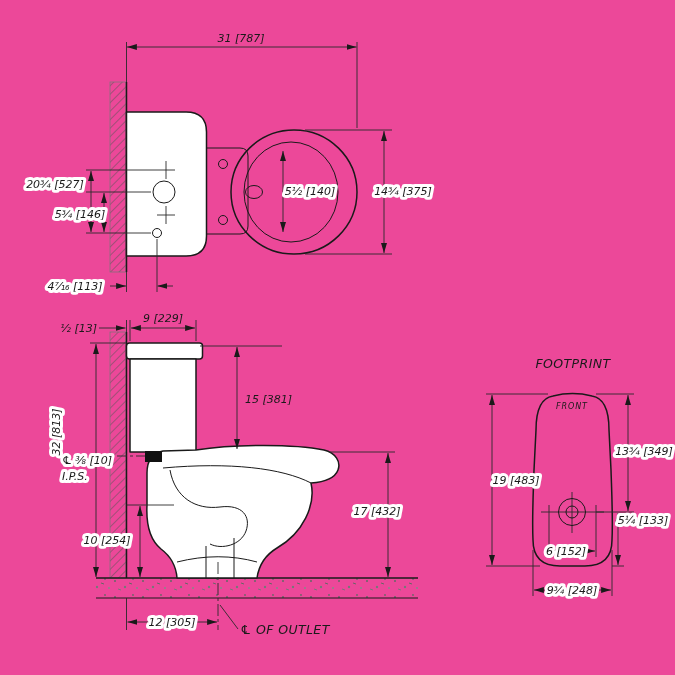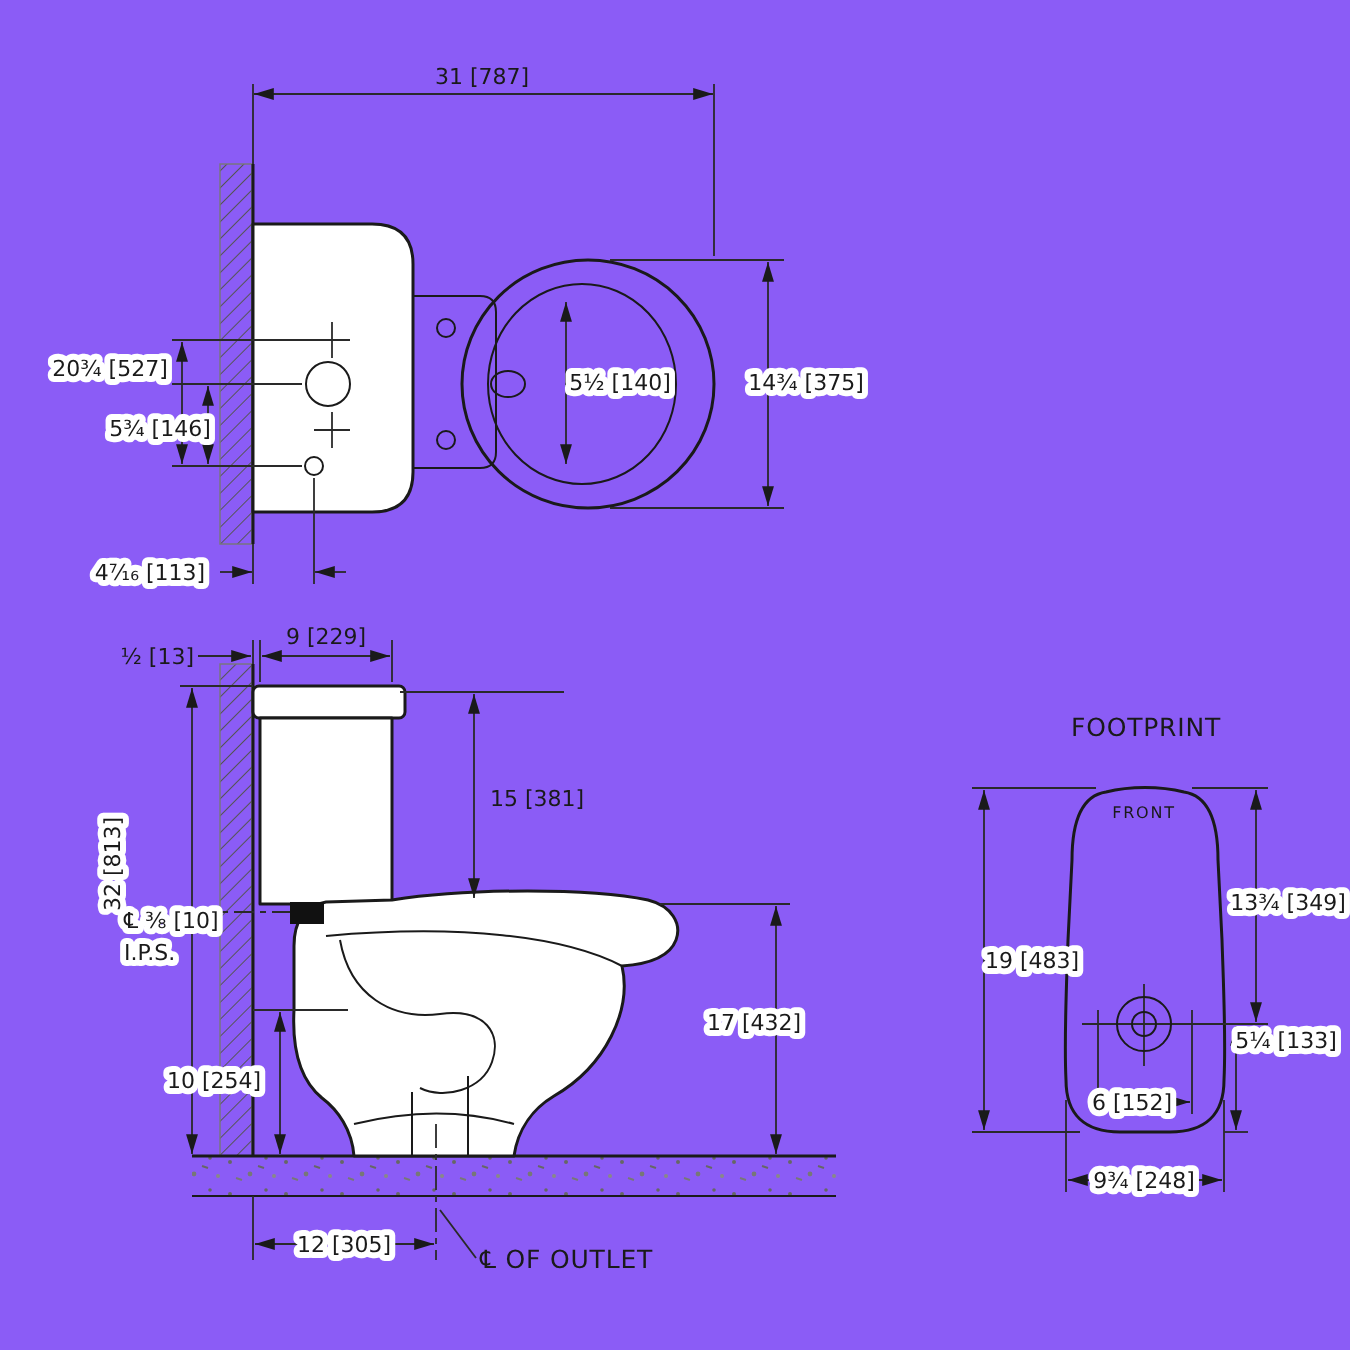--- a/index.html
+++ b/index.html
@@ -1,16 +1,16 @@
 <!DOCTYPE html>
 <html><head>
 <meta charset="utf-8">
 <style>
   html,body{margin:0;padding:0;background:#fff;}
-  .page{width:675px;height:675px;background:#8b5cf6;position:relative;overflow:hidden;}
+  .page{width:675px;height:675px;background:#ec4899;position:relative;overflow:hidden;font-style:italic;}
   svg text{font-family:"DejaVu Sans","Liberation Sans",sans-serif;font-size:11px;fill:#1a1a1a;}
   svg .halo{paint-order:stroke;stroke:#fff;stroke-width:6px;stroke-linejoin:round;}
   svg .mid{text-anchor:middle;}
   svg .end{text-anchor:end;}
   svg .big{font-size:12.5px;letter-spacing:.4px;}
   svg .small{font-size:8px;letter-spacing:.9px;}
   .o{fill:none;stroke:#1a1a1a;stroke-width:1.5;stroke-linejoin:round;}
   .of{fill:#ffffff;stroke:#1a1a1a;stroke-width:1.5;stroke-linejoin:round;}
   .i{fill:none;stroke:#1a1a1a;stroke-width:1;}
   .d{fill:none;stroke:#2a2a2a;stroke-width:0.9;}

